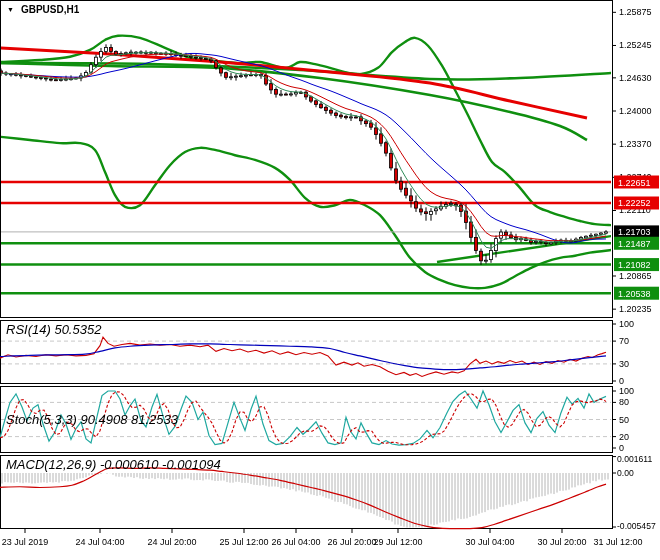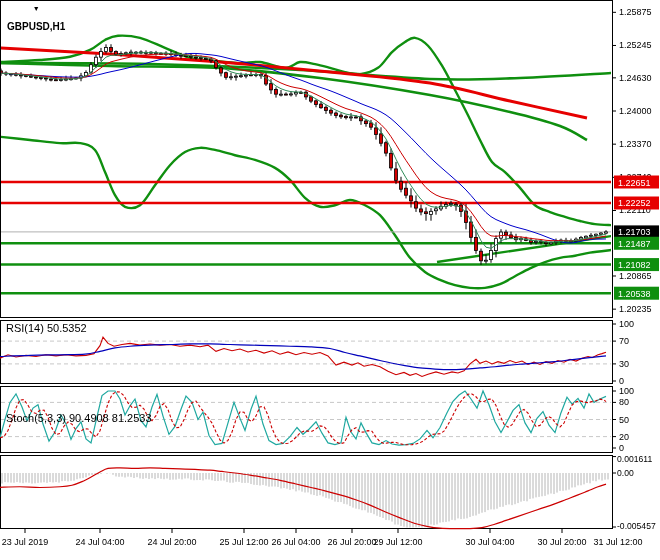--- a/index.html
+++ b/index.html
@@ -1,22 +1,22 @@
 <!DOCTYPE html>
 <html><head>
 <meta charset="utf-8">
 <style>
   html,body{margin:0;padding:0;background:#fff;}
   .root{position:relative;width:660px;height:560px;background:#fff;overflow:hidden;
         font-family:"Liberation Sans",sans-serif;}
   svg{position:absolute;left:0;top:0;}
   .title{position:absolute;left:7px;top:4px;font-size:10px;font-weight:700;color:#000;
-         display:flex;align-items:center;gap:7px;flex-direction:column;}
+         display:flex;align-items:center;gap:7px;}
   .tri{font-size:7px;line-height:10px;cursor:pointer;}
-  .ilabel{position:absolute;left:6px;font-size:11px;color:#000;white-space:nowrap;}
+  .ilabel{position:absolute;left:6px;font-size:13px;color:#000;white-space:nowrap;font-style:italic;}
   text{font-family:"Liberation Sans",sans-serif;}
 </style>
 </head>
 <body>
 
 <div class="root">
   <svg id="plot" width="660" height="560">
       <defs>
         <clipPath id="mainclip">
           <rect x="1" y="1" width="610" height="315"></rect>
@@ -587,13 +587,14 @@
         <text x="562" y="545" font-size="9" fill="#000" text-anchor="middle">30 Jul 20:00</text>
         <text x="618" y="545" font-size="9" fill="#000" text-anchor="middle">31 Jul 12:00</text>
       </g>
     </svg>
   <div class="title">
     <span class="tri">▼</span>
     <span>GBPUSD,H1</span>
   </div>
   <div class="ilabel" style="top:322px">RSI(14) 50.5352</div>
   <div class="ilabel" style="top:412px">Stoch(5,3,3) 90.4908 81.2533</div>
+  <div class="ilabel" style="top:457px">MACD(12,26,9) -0.000610 -0.001094</div>
 </div>
 
 </body></html>

